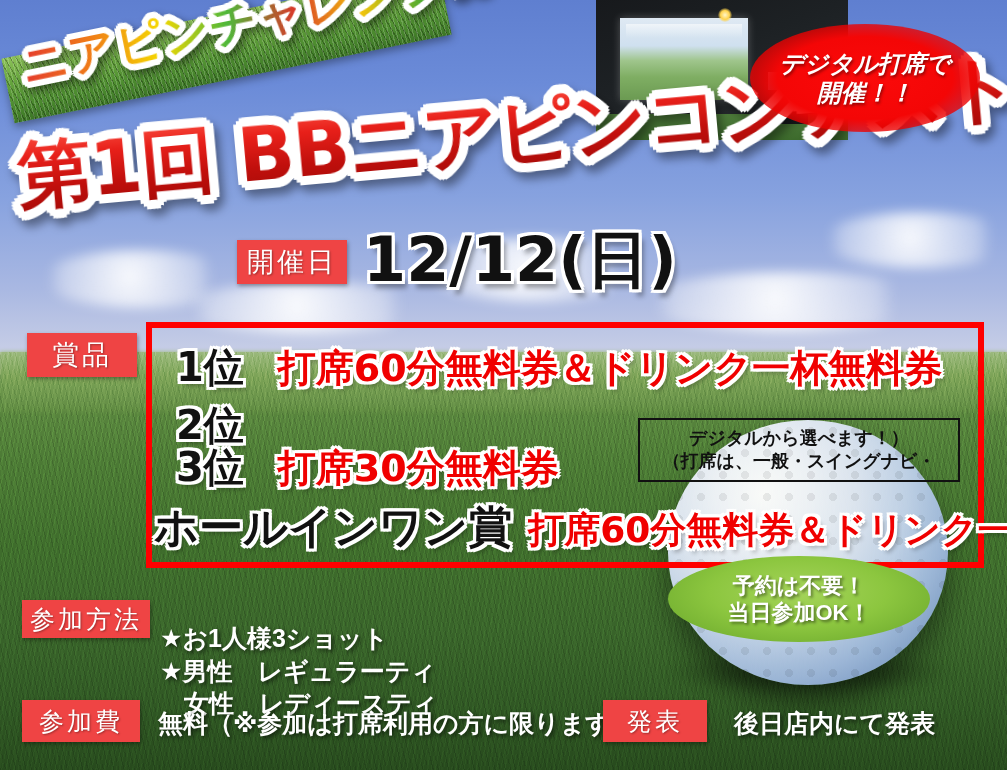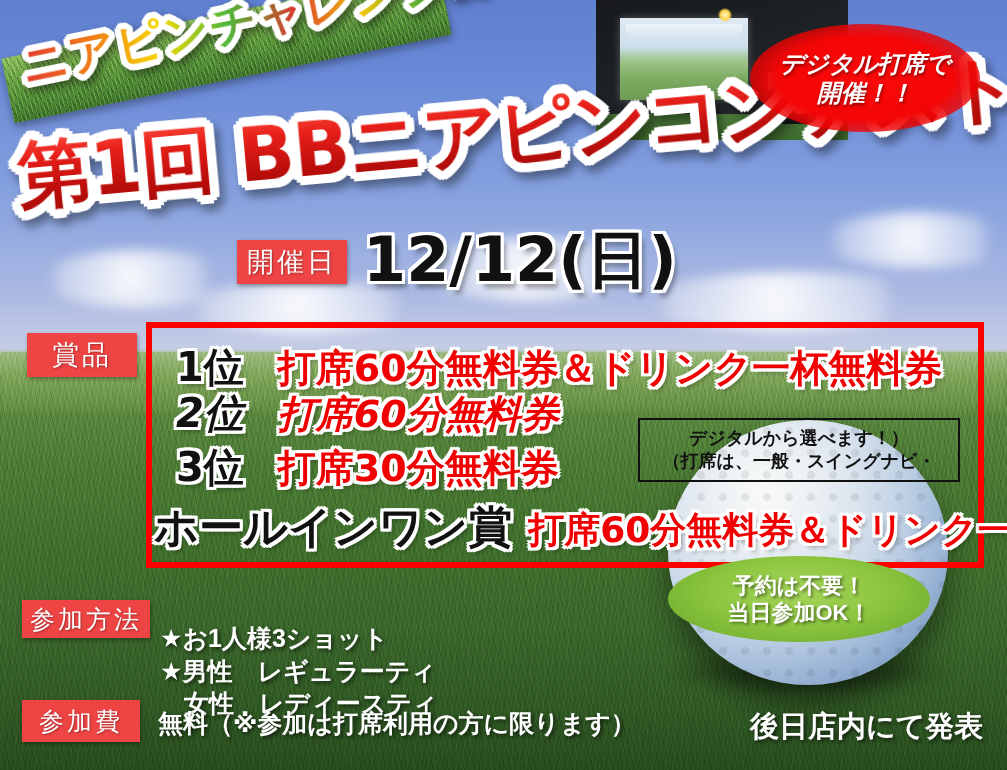--- a/index.html
+++ b/index.html
@@ -203,21 +203,21 @@
   }
   .prize-text{
     font-family:"DejaVu Sans","Liberation Sans",sans-serif;
     font-weight:bold;font-size:38px;color:#f00000;
     text-shadow:
       3px 0 0 #fff,-3px 0 0 #fff,0 3px 0 #fff,0 -3px 0 #fff,
       3px 3px 0 #fff,-3px 3px 0 #fff,3px -3px 0 #fff,-3px -3px 0 #fff,
       4px 5px 4px rgba(0,0,0,.30);
   }
   #row1{left:30px;top:18px;}
-  #row2{left:30px;top:64px;font-style:italic;}
+  #row2{left:30px;top:76px;}
   #row3{left:30px;top:118px;}
   #row-hio{left:8px;top:176px;}
   #row1 .prize-text,#row2 .prize-text,#row3 .prize-text{margin-left:34px;}
   #row-hio .prize-text{margin-left:16px;}
   #row-hio .rank{font-size:44px;}
   #row-hio .prize-text{font-size:36px;}
 
   .note-box{
     position:absolute;left:638px;top:418px;width:318px;height:60px;
     border:2px solid #111;
@@ -236,22 +236,22 @@
     margin-top:24px;
   }
   .join-lines .indent{padding-left:24px;}
 
   .fee-text{
     position:absolute;left:158px;top:707px;
     color:#fff;font-size:25px;font-weight:bold;white-space:nowrap;
     text-shadow:2px 2px 4px rgba(0,0,0,.65);
   }
   .announce-text{
-    position:absolute;left:750px;top:707px;
-    color:#fff;font-size:29px;font-weight:bold;white-space:nowrap;
+    position:absolute;left:734px;top:707px;
+    color:#fff;font-size:25px;font-weight:bold;white-space:nowrap;
     text-shadow:2px 2px 4px rgba(0,0,0,.65);
   }
 
   
   .green-ellipse{
     position:absolute;left:668px;top:556px;width:262px;height:86px;
     border-radius:50%;
     background:radial-gradient(ellipse at 50% 42%,#a5d45a 0%,#8cc63f 48%,#79b534 74%,rgba(110,165,45,.55) 92%,rgba(110,165,45,0) 100%);
     display:flex;flex-direction:column;align-items:center;justify-content:center;
     color:#fff;font-size:22px;font-weight:bold;line-height:1.25;text-align:center;
@@ -299,21 +299,20 @@
 
   <div class="label-chip" id="chip-prize">賞品</div>
   <div class="prize-box"></div>
   <div class="prize-rows">
     <div class="prize-row" id="row1">
       <span class="rank">1位</span>
       <span class="prize-text">打席60分無料券＆ドリンク一杯無料券</span>
     </div>
     <div class="prize-row" id="row2">
       <span class="rank">2位</span>
-      <span class="prize-text">打席60分無料券</span>
     </div>
     <div class="prize-row" id="row3">
       <span class="rank">3位</span>
       <span class="prize-text">打席30分無料券</span>
     </div>
     <div class="prize-row" id="row-hio">
       <span class="rank">ホールインワン賞</span>
       <span class="prize-text">打席60分無料券＆ドリンク一杯無料券</span>
     </div>
   </div>
@@ -331,15 +330,16 @@
   </div>
 
   <div class="green-ellipse">
     <span>予約は不要！</span>
     <span>当日参加OK！</span>
   </div>
 
   <div class="label-chip" id="chip-fee">参加費</div>
   <div class="fee-text">無料（※参加は打席利用の方に限ります）</div>
 
+  <div class="label-chip" id="chip-announce">発表</div>
   <div class="announce-text">後日店内にて発表</div>
 
 </div>
 
 </body></html>

